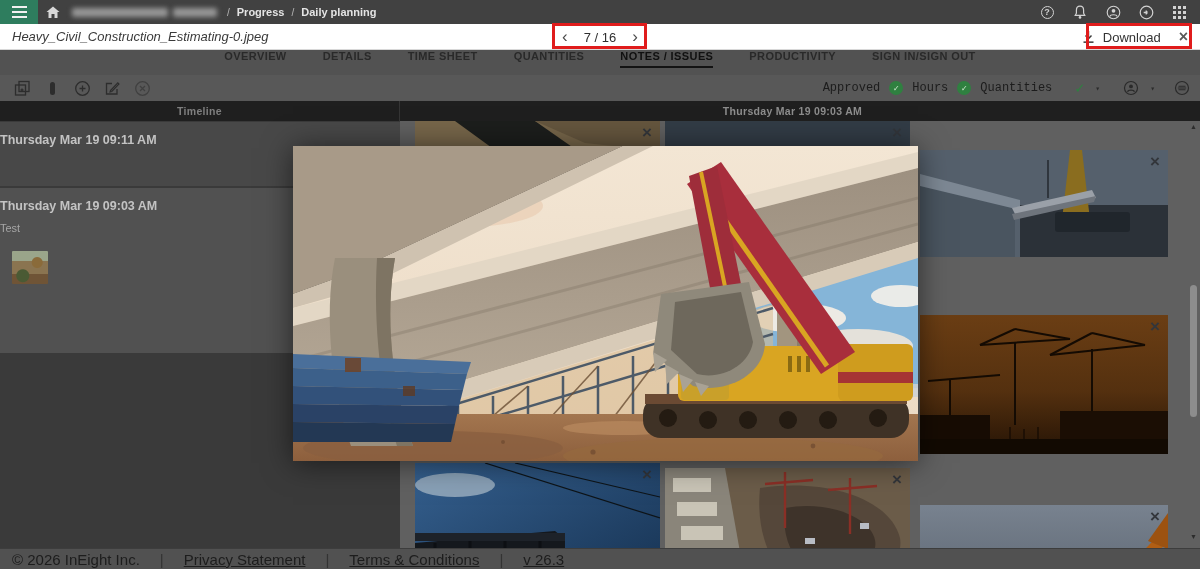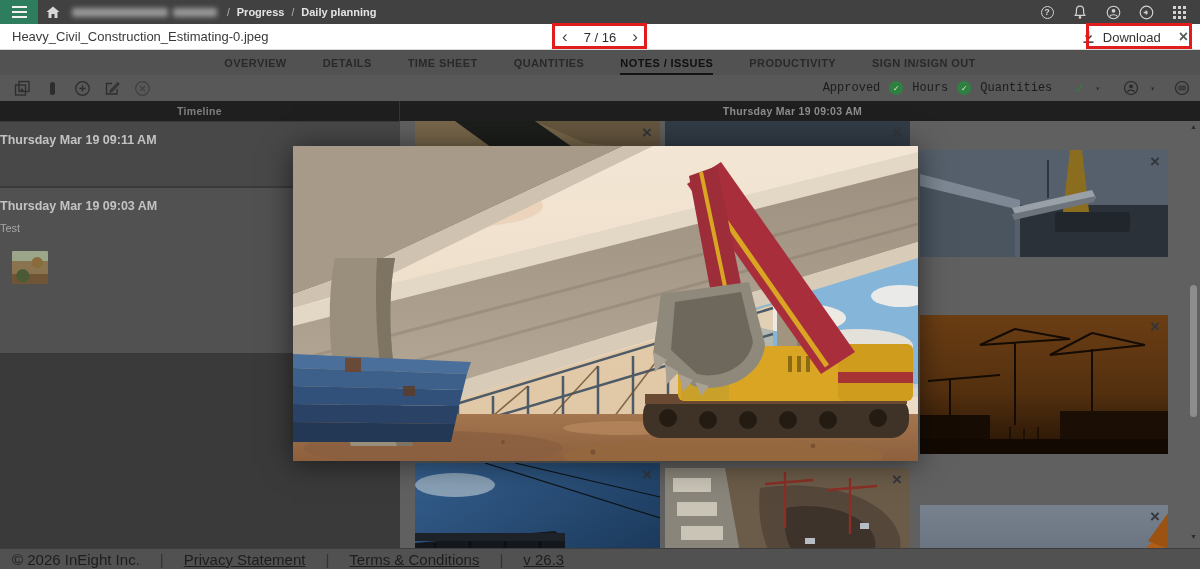--- a/index.html
+++ b/index.html
@@ -14,35 +14,35 @@
   .blur-blob { background:#969696; border-radius:2px; filter:blur(2.4px); height:9px; }
   .crumb { display:flex; align-items:center; gap:7px; margin-left:10px; }
   .crumb .sep { color:#b5b5b5; font-size:10px; }
   .crumb .item { color:#e4e4e4; font-size:11px; font-weight:bold; }
   .nav-icons { margin-left:auto; display:flex; align-items:center; gap:11px; padding-right:10px; }
   .nav-icons .nicon { width:22px; height:18px; display:flex; align-items:center; justify-content:center; cursor:pointer; }
   .help-circle { width:13px; height:13px; border:1.3px solid #d2d2d2; border-radius:50%; color:#d2d2d2; font-size:9px; font-weight:bold; display:flex; align-items:center; justify-content:center; }
 
   
   .vheader { position:absolute; left:0; top:24px; width:1200px; height:26px; background:#ffffff; border-bottom:1px solid #d8d8d8; z-index:40; }
-  .vfilename { position:absolute; left:12px; top:0; height:26px; line-height:26px; font-size:13px; color:#3a3a3a; }
+  .vfilename { position:absolute; left:12px; top:0; height:26px; line-height:26px; font-size:13px; color:#3a3a3a;font-style:italic; }
   .vnav { position:absolute; left:556px; top:0; width:88px; height:26px; display:flex; align-items:center; justify-content:space-between; padding:0 6px; }
   .chev { font-size:17px; color:#4c4c4c; line-height:24px; cursor:pointer; }
   .vcount { font-size:13px; color:#2f2f2f; }
   .vdownload { position:absolute; right:12px; top:0; height:26px; display:flex; align-items:center; gap:8px; }
   .dl-label { font-size:13px; color:#333; cursor:pointer; }
   .vclose { font-size:16px; color:#5a5a5a; font-weight:bold; margin-left:10px; cursor:pointer; line-height:24px; }
 
   
   .annot { position:absolute; border:3px solid #e01c1c; z-index:60; pointer-events:none; }
   .annot-nav { left:552px; top:23px; width:95px; height:26px; }
   .annot-dl { left:1086px; top:23px; width:106px; height:26px; }
 
   
-  .tabsrow { position:absolute; left:0; top:50px; width:1200px; height:25px; background:#525252; display:flex; justify-content:center; align-items:flex-end; gap:36px; z-index:5; }
+  .tabsrow { position:absolute; left:0; top:50px; width:1200px; height:25px; background:#525252; display:flex; justify-content:center; align-items:flex-start; gap:36px; z-index:5; }
   .tab { font-size:11px; font-weight:bold; letter-spacing:.4px; color:#292929; padding-bottom:6px; cursor:pointer; }
   .tab.active { color:#101010; border-bottom:2px solid #131313; padding-bottom:4px; }
 
   .toolbar { position:absolute; left:0; top:75px; width:1200px; height:26px; background:#585858; display:flex; align-items:center; z-index:5;font-family:Liberation Mono, monospace; }
   .tb-left { display:flex; align-items:center; gap:12px; padding-left:13px; }
   .tb-left .ticon { width:18px; height:18px; display:flex; align-items:center; justify-content:center; cursor:pointer; }
   .tb-right { margin-left:auto; display:flex; align-items:center; gap:9px; padding-right:10px; }
   .stat-label { font-size:12px; color:#1c1c1c; }
   .stat-check { width:14px; height:14px; border-radius:50%; background:#2f8040; color:#cfe9cf; font-size:9px; font-weight:bold; display:flex; align-items:center; justify-content:center; }
   .caret { font-size:8px; color:#2b2b2b; margin-left:2px; }

